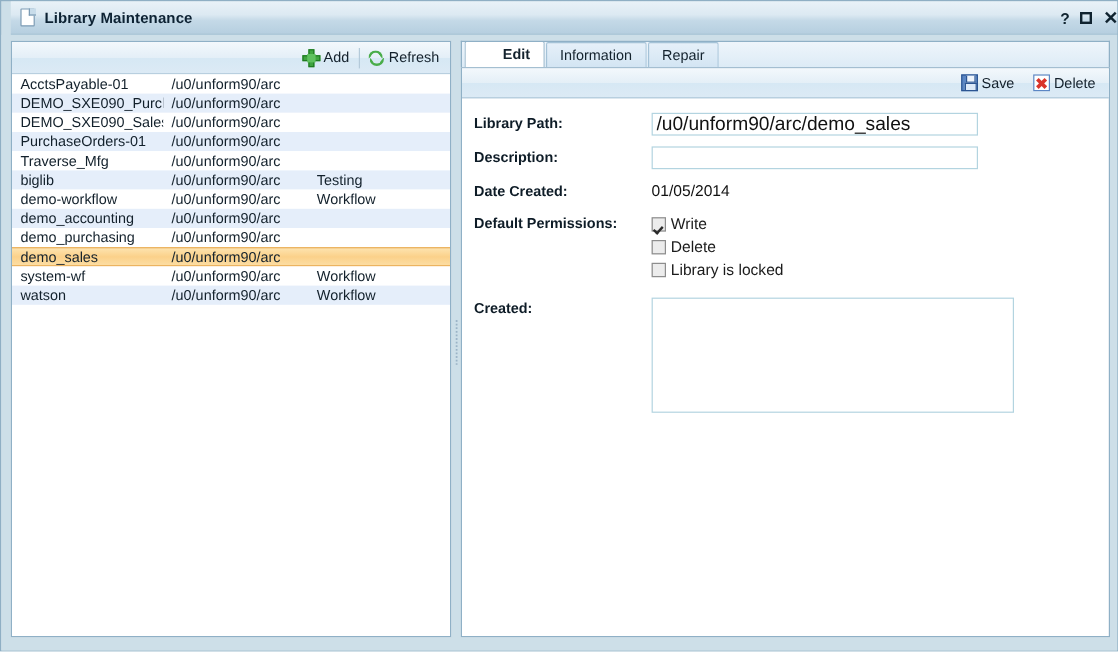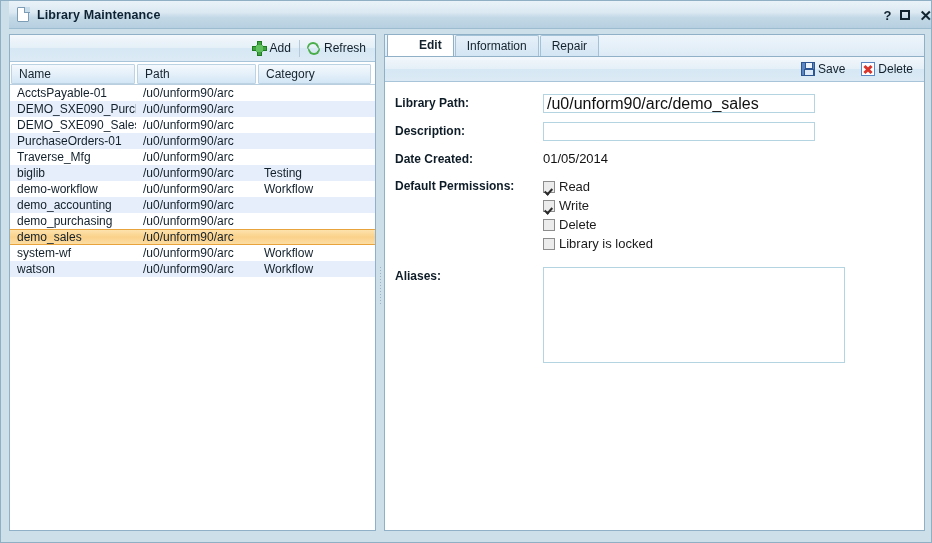--- a/index.html
+++ b/index.html
@@ -476,25 +476,20 @@
         <div class="tool-sep"></div>
         <div class="tool-btn">
           <span class="ic-refresh">
             <span class="r1"></span>
               <span class="r2"></span>
           </span>
           <span>Refresh</span>
         </div>
       </div>
 
-      <div class="grid-head">
-        <div class="gh c-name">Name</div>
-        <div class="gh c-path">Path</div>
-        <div class="gh c-cat">Category</div>
-      </div>
 
       <div class="grid-body" id="grid-body">
           <div class="grow">
             <div class="gc c-name">AcctsPayable-01</div>
             <div class="gc c-path">/u0/unform90/arc</div>
             <div class="gc c-cat"></div>
           </div>
           <div class="grow alt">
             <div class="gc c-name">DEMO_SXE090_Purchasi</div>
             <div class="gc c-path">/u0/unform90/arc</div>
@@ -597,43 +592,39 @@
           </div>
 
           <div class="frow">
             <div class="flabel">Date Created:</div>
             <div class="fval">01/05/2014</div>
           </div>
 
           <div class="frow">
             <div class="flabel">Default Permissions:</div>
             <div class="checks" id="perm-list">
-                <div class="chk">
-                  <span class="box on"></span>
-                  <span class="lbl">Read</span>
-                </div>
                 <div class="chk">
                   <span class="box on"></span>
                   <span class="lbl">Write</span>
                 </div>
                 <div class="chk">
                   <span class="box"></span>
                   <span class="lbl">Delete</span>
                 </div>
                 <div class="chk">
                   <span class="box"></span>
                   <span class="lbl">Library is locked</span>
                 </div>
               </div>
           </div>
 
           <div class="gap"></div>
 
           <div class="frow">
-            <div class="flabel">Aliases:</div>
+            <div class="flabel">Created:</div>
             <textarea class="tarea" style=""></textarea>
           </div>
 
           <div class="gap" style="height:11px"></div>
 
 
         </div>
       </div>
     </div>
 

